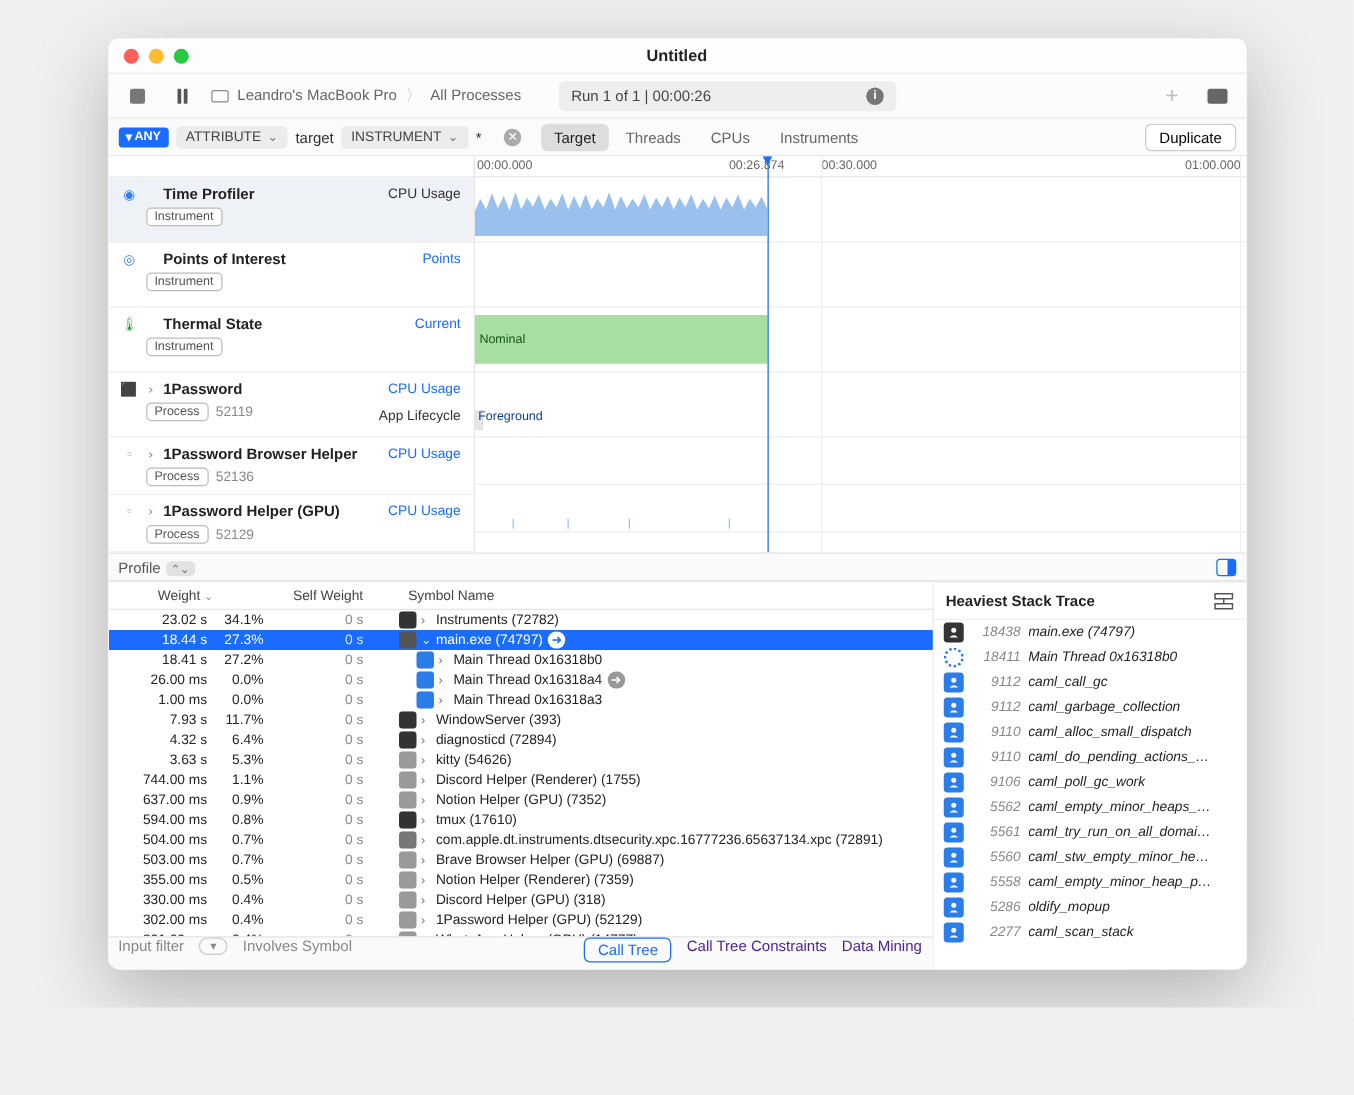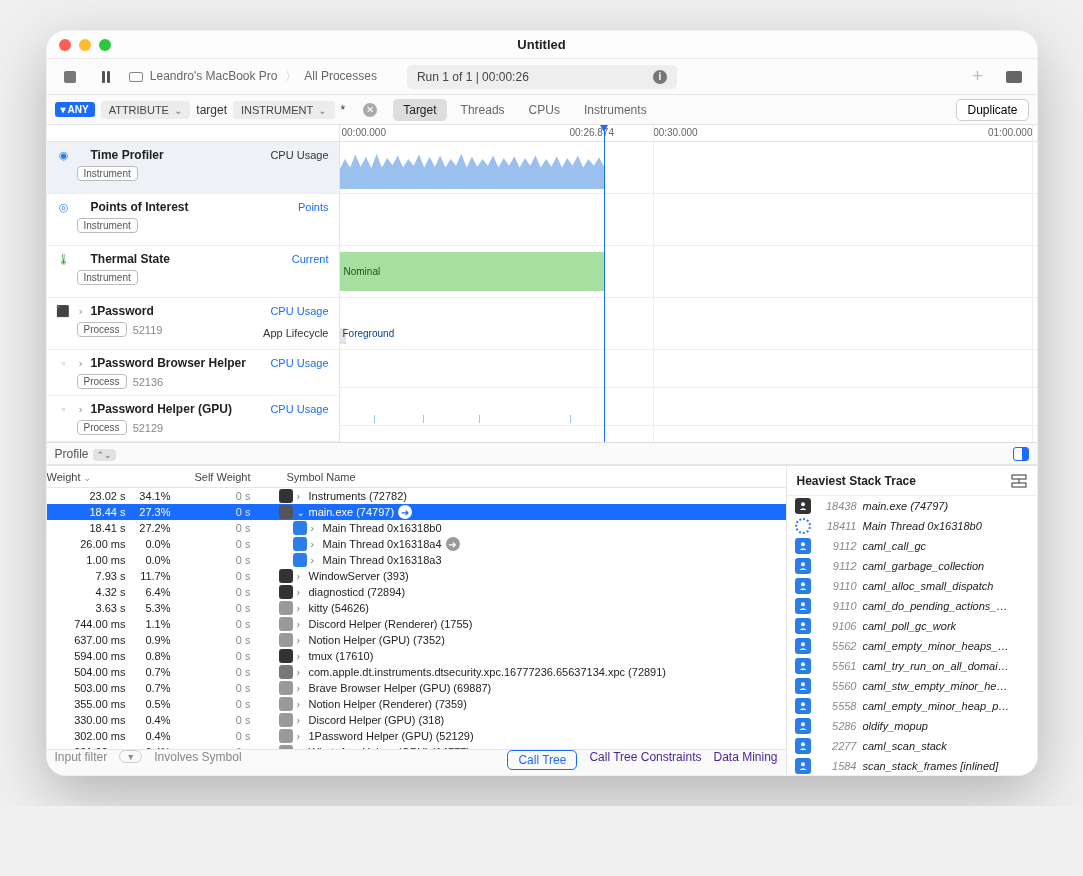--- a/index.html
+++ b/index.html
@@ -1,17 +1,17 @@
 <!DOCTYPE html>
 <html><head>
 <meta charset="utf-8">
 <style>
   * { box-sizing: border-box; margin: 0; padding: 0; }
   body { font-family: -apple-system, BlinkMacSystemFont, "Helvetica Neue", sans-serif; background: #f0f0f0; display: flex; justify-content: center; align-items: flex-start; padding: 30px 0; }
-  .window { width: 992px; background: #fff; border-radius: 20px; box-shadow: 0 20px 60px rgba(0,0,0,.25); overflow: hidden; display: flex; flex-direction: column; font-size: 12px; color: #222; border: 1px solid rgba(0,0,0,.06); }
+  .window { width: 912px; background: #fff; border-radius: 10px; box-shadow: 0 20px 60px rgba(0,0,0,.25); overflow: hidden; display: flex; flex-direction: column; font-size: 12px; color: #222; border: 1px solid rgba(0,0,0,.06); }
 
   
   .titlebar { height: 28px; display: flex; align-items: center; justify-content: center; position: relative; background: #fdfdfd; border-bottom: 1px solid #eaeaea; }
   .traffic { position: absolute; left: 12px; display: flex; gap: 8px; }
   .tl-dot { width: 12px; height: 12px; border-radius: 50%; }
   .tl-close { background: #ff5f57; } .tl-min { background: #febc2e; } .tl-max { background: #28c840; }
   .title { font-weight: 600; font-size: 13px; }
 
   
   .toolbar { display: flex; align-items: center; height: 36px; padding: 0 10px; gap: 10px; background: #fcfcfc; border-bottom: 1px solid #e5e5e5; }
@@ -76,21 +76,21 @@
   
   .detailhdr { height:22px; display:flex; align-items:center; padding:0 8px; border-bottom:1px solid #e5e5e5; background:#fafafa; color:#555; font-size:12px; }
   .updown { background:#e2e2e2; border-radius:4px; padding:1px 4px; font-size:9px; margin-left:4px; color:#666; }
   .panelswitch { margin-left:auto; width:16px; height:14px; border:1.5px solid #1a6cff; border-radius:3px; display:flex; }
   .panelswitch::after { content:""; flex:1; background:#1a6cff; margin-left:60%; border-radius:0 1px 1px 0; }
 
   
   .bottom { display:flex; height:310px; border-top:1px solid #e5e5e5; }
   .ctpanel { flex:1; display:flex; flex-direction:column; border-right:1px solid #e5e5e5; min-width: 0; }
   .colhdr { display:flex; height:22px; align-items:center; border-bottom:1px solid #e5e5e5; font-size:11px; color:#444; background:#fff; }
-  .colW { width:130px; text-align:left; padding-right:6px; } 
+  .colW { width:130px; text-align:center; padding-right:6px; } 
   .colS { width:80px; text-align:right; padding-right:6px; }
   .colSym { flex:1; padding-left:30px; }
   .sort-caret { color:#888; font-size:9px; margin-left:3px; }
   .rows { flex:1; overflow:auto; }
   .row { display:flex; height:16px; align-items:center; font-size:11px; }
   .row.sel { background:#1a6cff; color:#fff; }
   .rW1 { width:79px; text-align:right; } .rW2 { width:51px; text-align:right; padding-right:6px; }
   .rS { width:80px; text-align:right; padding-right:6px; color:#888; } .row.sel .rS { color:#d8e6ff; }
   .rSym { flex:1; display:flex; align-items:center; gap:4px; overflow:hidden; white-space:nowrap; }
   .indent { display:inline-block; }
@@ -640,27 +640,17 @@
           <div class="srow">
             <span class="sicon">
               <svg width="10" height="10" viewBox="0 0 10 10">
                 <circle cx="5" cy="3.2" r="2" fill="#fff"></circle>
                 <path d="M1.5 9 Q5 5.5 8.5 9 Z" fill="#fff"></path>
               </svg>
             </span>
             <span class="scount">2277</span>
             <span class="sname">caml_scan_stack</span>
           </div>
-          <div class="srow">
-            <span class="sicon">
-              <svg width="10" height="10" viewBox="0 0 10 10">
-                <circle cx="5" cy="3.2" r="2" fill="#fff"></circle>
-                <path d="M1.5 9 Q5 5.5 8.5 9 Z" fill="#fff"></path>
-              </svg>
-            </span>
-            <span class="scount">1584</span>
-            <span class="sname">scan_stack_frames [inlined]</span>
-          </div>
         </div>
     </div>
   </div>
 
 </div>
 
 </body></html>

